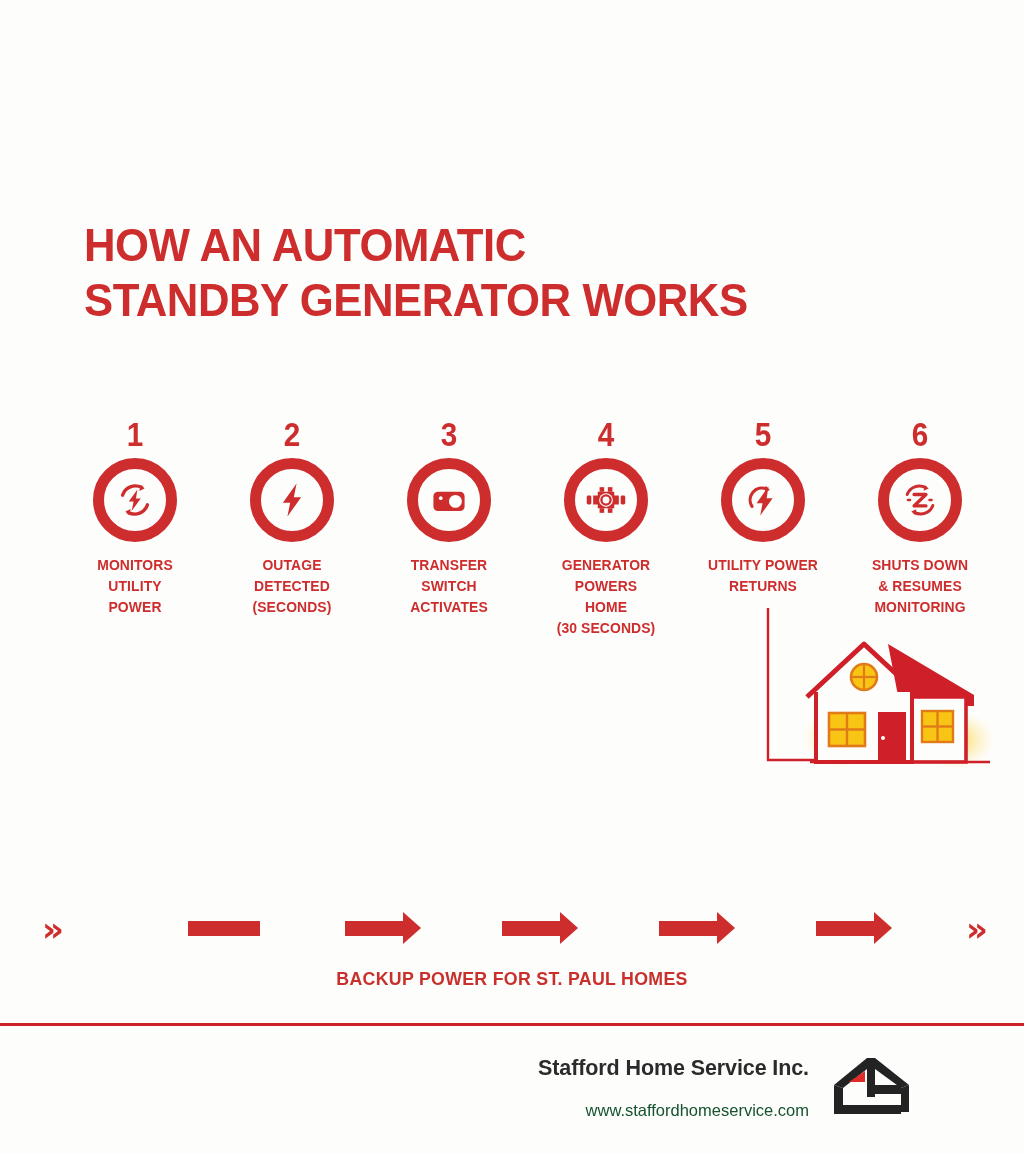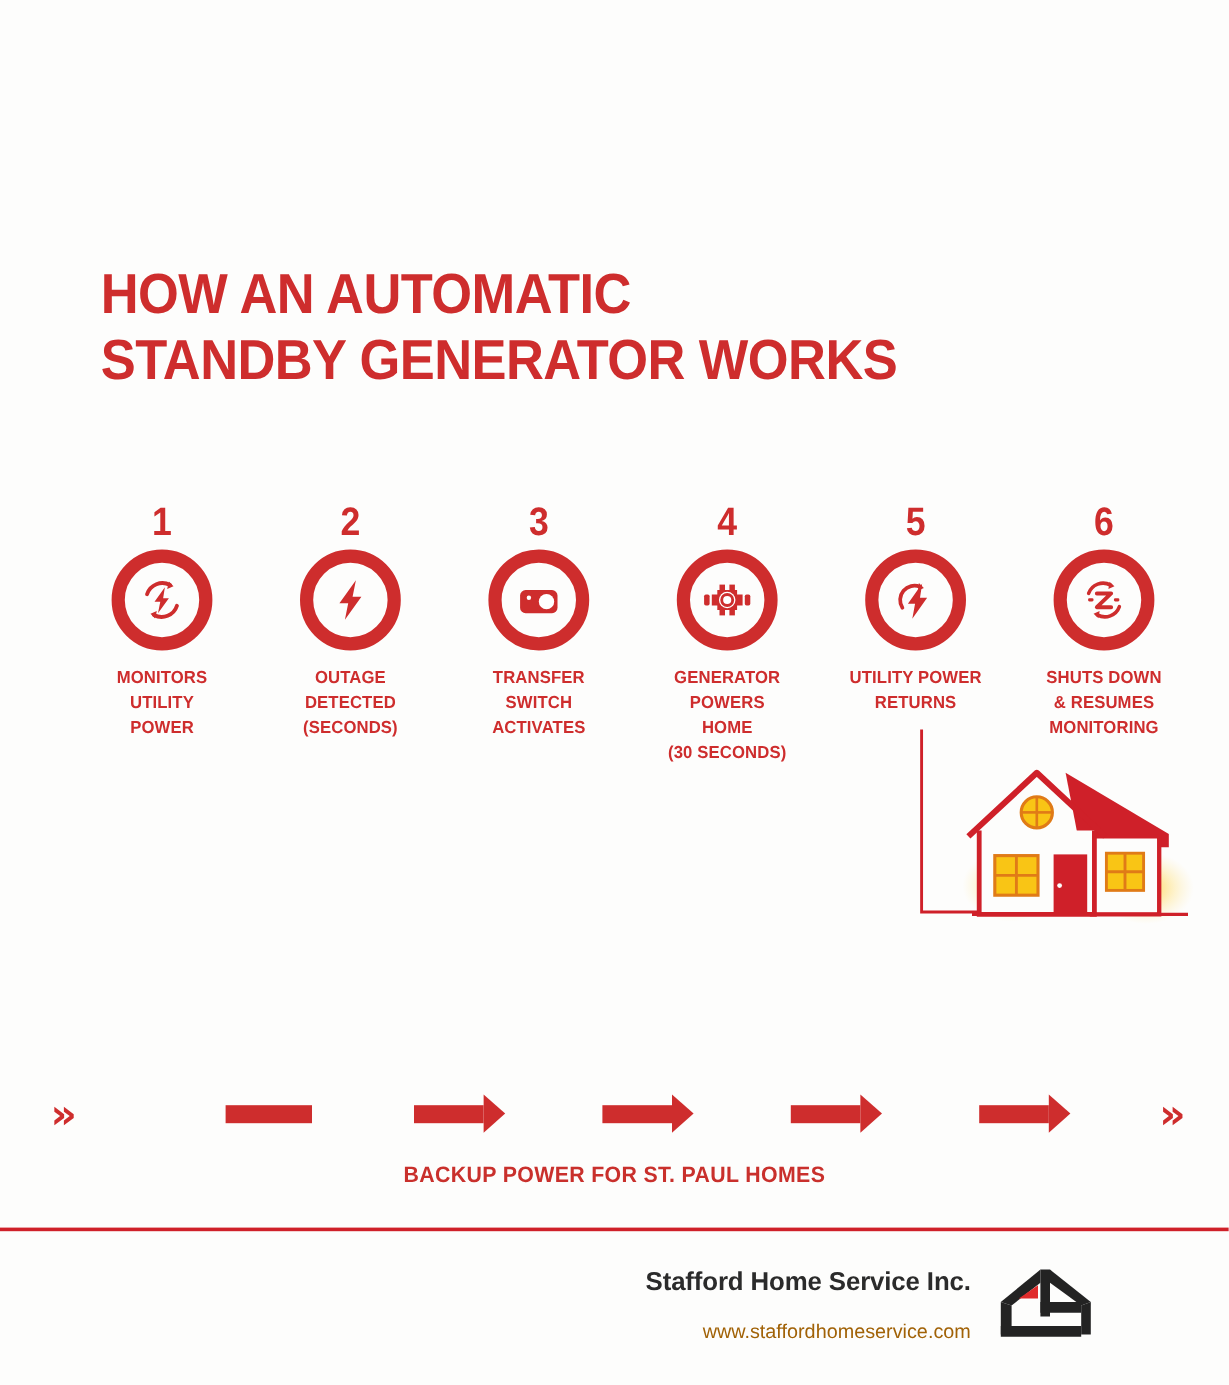--- a/index.html
+++ b/index.html
@@ -171,21 +171,21 @@
   }
   .footer-text { text-align: right; margin-right: 22px; }
   .company {
     color: #2b2b2b;
     font-size: 21.5px;
     font-weight: 700;
     line-height: 1.3;
     letter-spacing: -0.1px;
   }
   .website {
-    color: #a16207;
+    color: #14532d;
     font-size: 16.5px;
     line-height: 1.35;
     margin-top: 16px;
   }
   .logo { width: 82px; height: 66px; }
 </style>
 </head>
 <body>
 
 <div class="canvas">

